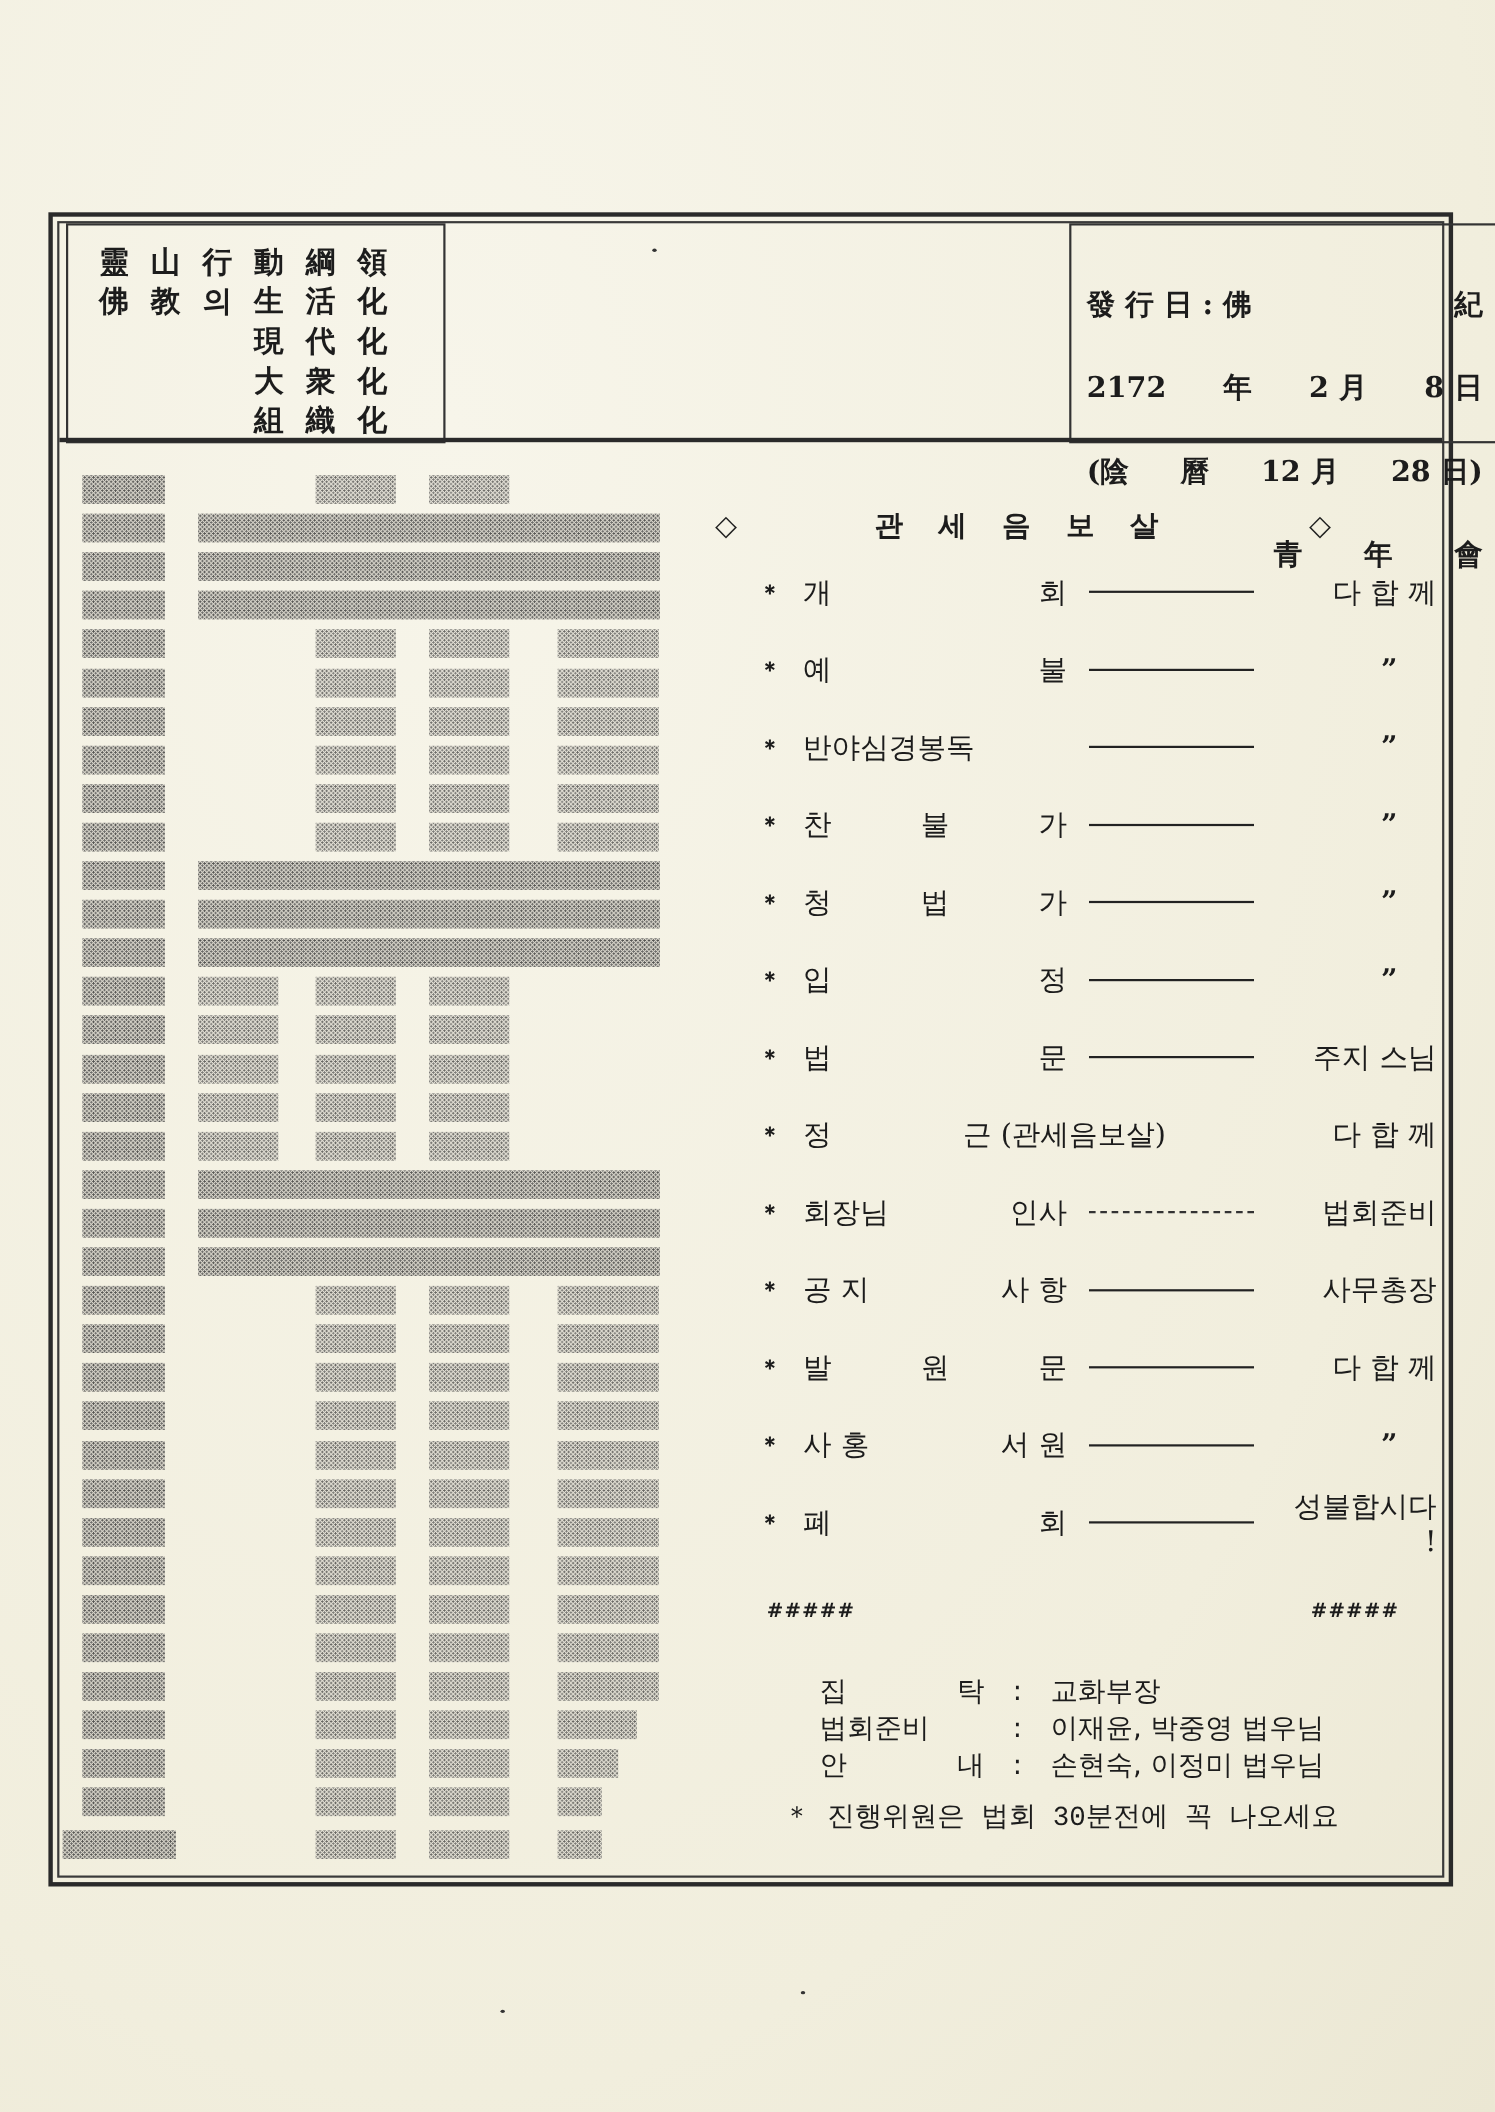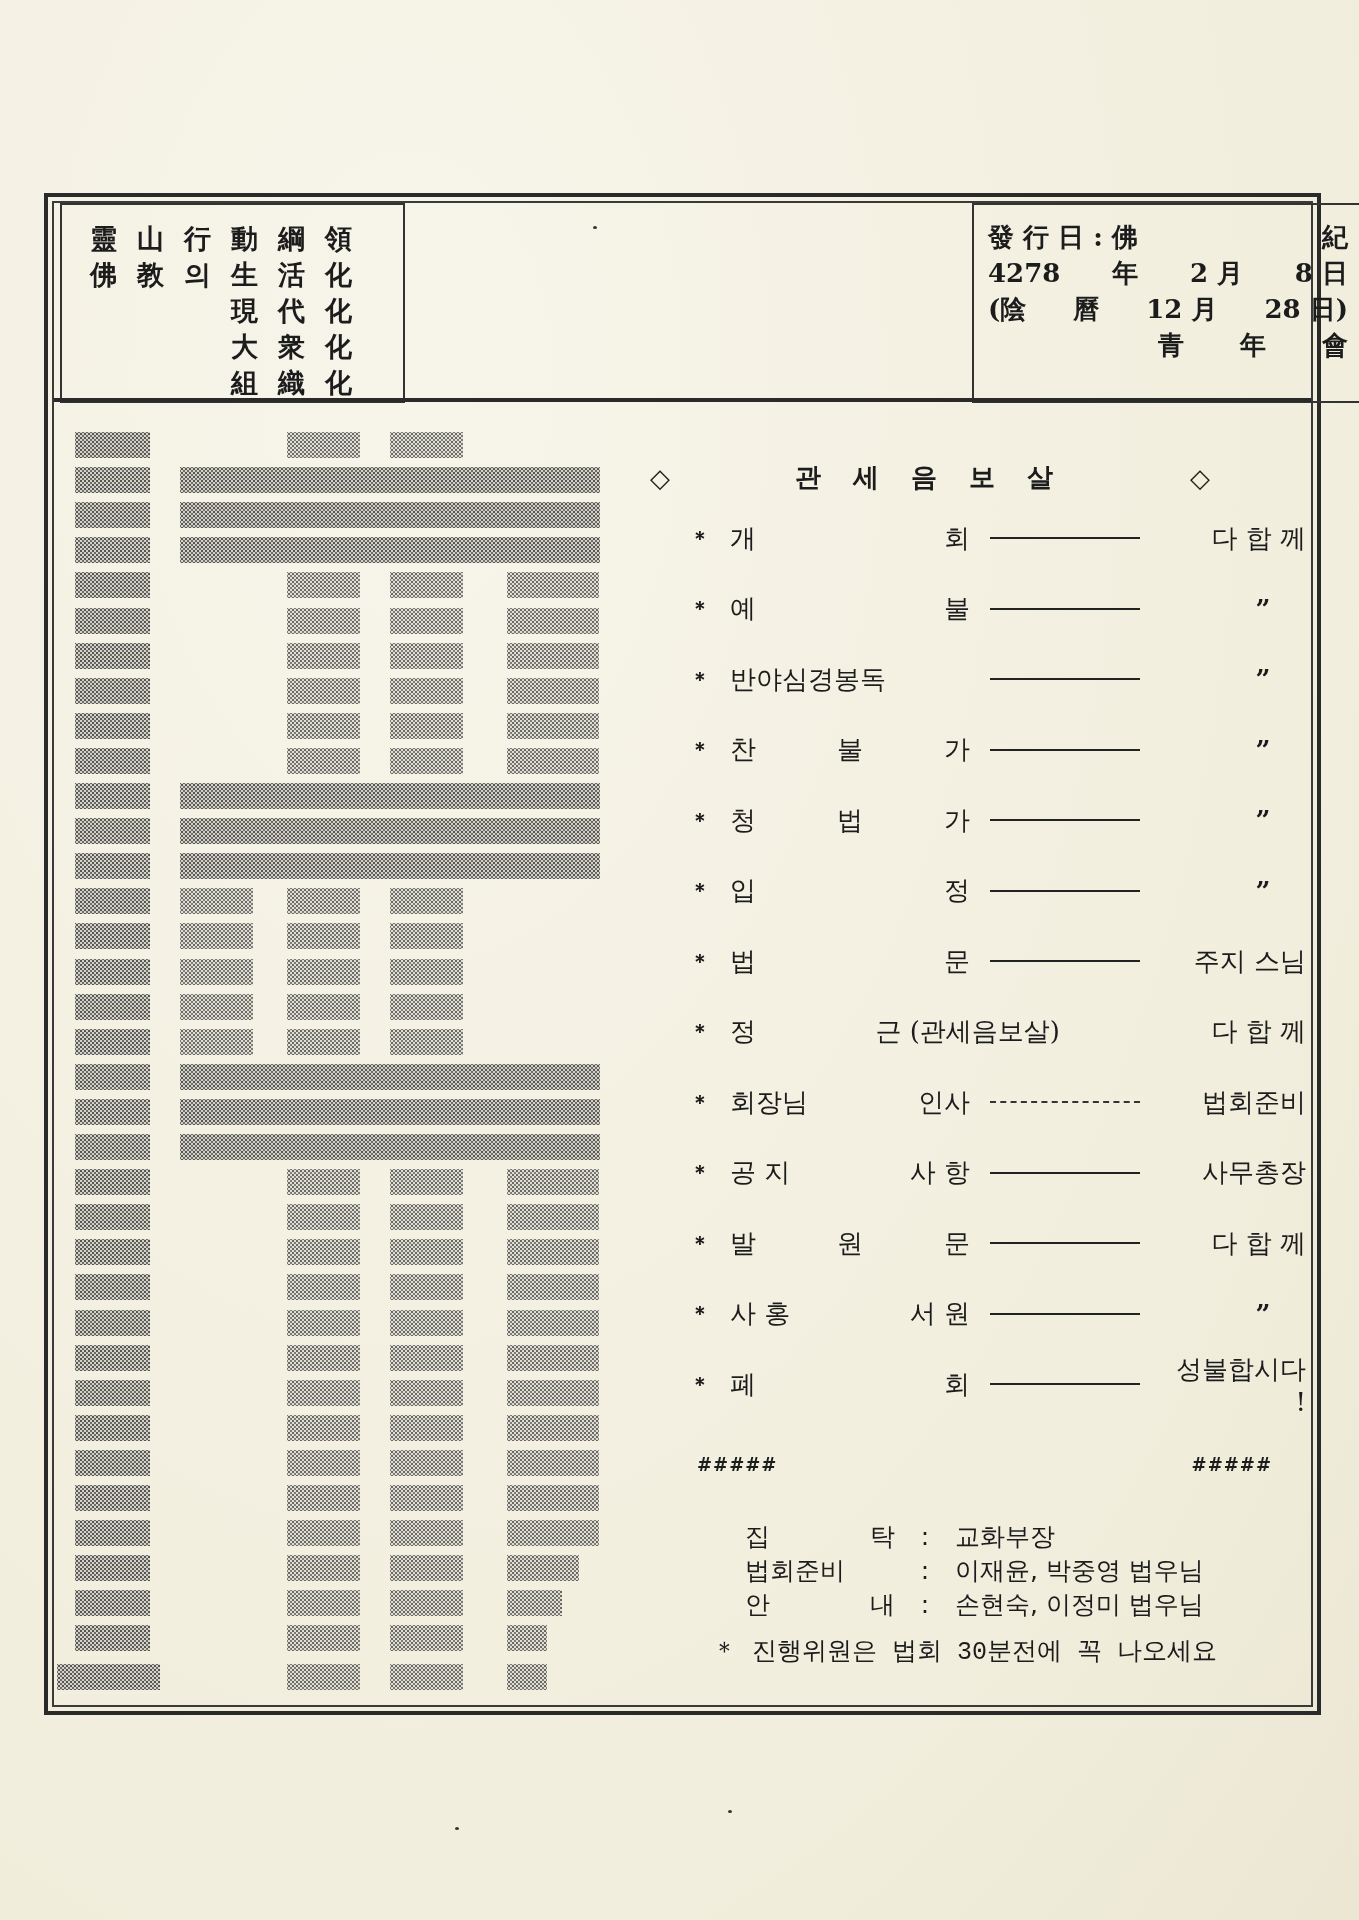--- a/index.html
+++ b/index.html
@@ -51,21 +51,21 @@
   .title-issue {
     position:absolute; left:0; width:100%; top:125px; text-align:center;
     font-family:"DejaVu Serif", serif; font-weight:bold; font-size:26px; word-spacing:40px;
   }
   
   .infobox { left:918px; width:400px; }
   .info-lines {
     position:absolute; left:14px; top:14px; width:360px;
     font-family:"DejaVu Serif", serif; font-weight:bold; font-size:26px; line-height:36px;
   }
-  .info-line { display:flex; justify-content:space-between; white-space:pre; }
+  .info-line { display:flex; justify-content:space-between; white-space:pre;margin-top:40px; }
   .info-line.right { justify-content:flex-end; gap:56px; }
   
   .dots {
     position:absolute; height:26px;
     background-color:#cfccc2;
     background-image:
       radial-gradient(circle, #3a3a3a 0.9px, transparent 1.1px),
       radial-gradient(circle, #555 0.8px, transparent 1px);
     background-size:4px 4px, 4px 4px;
     background-position:0 0, 2px 2px;
@@ -156,21 +156,21 @@
         <span>化</span>
       </div>
   </div>
   <div class="hbox infobox">
     <div class="info-lines">
       <div class="info-line">
         <span>發 行 日 : 佛</span>
         <span>紀</span>
       </div>
       <div class="info-line">
-        <span>4278</span>
+        <span>2172</span>
         <span>年</span>
         <span>2 月</span>
         <span>8 日</span>
       </div>
       <div class="info-line">
         <span>(陰</span>
         <span>曆</span>
         <span>12 月</span>
         <span>28 日)</span>
       </div>

